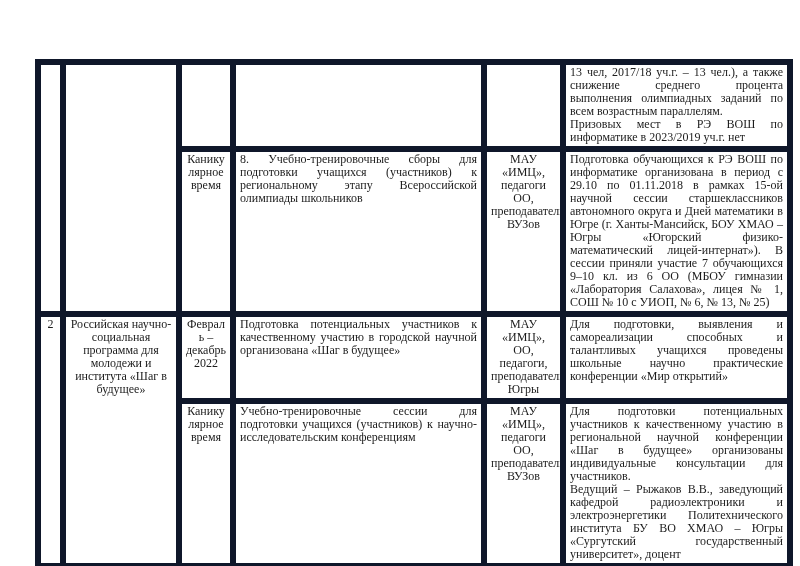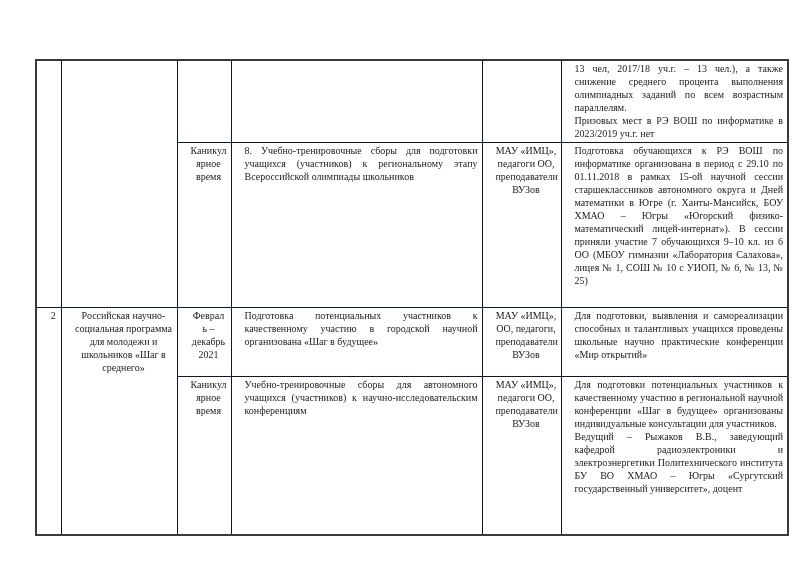--- a/index.html
+++ b/index.html
@@ -19,24 +19,24 @@
   table.doc-table {
     position: absolute;
     left: 35px;
     top: 59px;
     width: 752px;
     border-collapse: collapse;
     table-layout: fixed;
     border: 2px solid #3a3a3a;
   }
   table.doc-table td {
-    border: 1px solid #0f172a;
+    border: 6px solid #0f172a;
     vertical-align: top;
-    padding: 1px 4px 2px 13px;
-    font-size: 10px;
+    padding: 1px 4px 2px 4px;
+    font-size: 12px;
     line-height: 13px;
     overflow: hidden;
   }
   .c-center { text-align: center; font-family: Liberation Serif, serif; }
   .c-just   { text-align: justify; }
   .cell-period { overflow-wrap: anywhere; }
   .para { margin: 0; }
 </style>
 </head>
 <body>
@@ -67,30 +67,30 @@
 
     <tr style="height:165px">
       <td class="c-center cell-period">Каникулярное время</td>
       <td class="c-just">8. Учебно-тренировочные сборы для подготовки учащихся (участников) к региональному этапу Всероссийской олимпиады школьников</td>
       <td class="c-center">МАУ «ИМЦ», педагоги ОО, преподаватели ВУЗов</td>
       <td class="c-just">Подготовка обучающихся к РЭ ВОШ по информатике организована в период с 29.10 по 01.11.2018 в рамках 15-ой научной сессии старшеклассников автономного округа и Дней математики в Югре (г. Ханты-Мансийск, БОУ ХМАО – Югры «Югорский физико-математический лицей-интернат»). В сессии приняли участие 7 обучающихся 9–10 кл. из 6 ОО (МБОУ гимназии «Лаборатория Салахова», лицея № 1, СОШ № 10 с УИОП, № 6, № 13, № 25)</td>
     </tr>
 
     <tr style="height:69px">
       <td rowspan="2" class="c-center">2</td>
-      <td rowspan="2" class="c-center">Российская научно-социальная программа для молодежи и школьников «Шаг в среднего»</td>
-      <td class="c-center cell-period">Февраль – декабрь 2021</td>
+      <td rowspan="2" class="c-center">Российская научно-социальная программа для молодежи и института «Шаг в будущее»</td>
+      <td class="c-center cell-period">Февраль – декабрь 2022</td>
       <td class="c-just">Подготовка потенциальных участников к качественному участию в городской научной организована «Шаг в будущее»</td>
-      <td class="c-center">МАУ «ИМЦ», ОО, педагоги, преподаватели ВУЗов</td>
+      <td class="c-center">МАУ «ИМЦ», ОО, педагоги, преподаватели Югры</td>
       <td class="c-just">Для подготовки, выявления и самореализации способных и талантливых учащихся проведены школьные научно практические конференции «Мир открытий»</td>
     </tr>
 
     <tr style="height:158px">
       <td class="c-center cell-period">Каникулярное время</td>
-      <td class="c-just">Учебно-тренировочные сборы для автономного учащихся (участников) к научно-исследовательским конференциям</td>
+      <td class="c-just">Учебно-тренировочные сессии для подготовки учащихся (участников) к научно-исследовательским конференциям</td>
       <td class="c-center">МАУ «ИМЦ», педагоги ОО, преподаватели ВУЗов</td>
       <td class="c-just">
         <p class="para">Для подготовки потенциальных участников к качественному участию в региональной научной конференции «Шаг в будущее» организованы индивидуальные консультации для участников.</p>
         <p class="para">Ведущий – Рыжаков В.В., заведующий кафедрой радиоэлектроники и электроэнергетики Политехнического института БУ ВО ХМАО – Югры «Сургутский государственный университет», доцент</p>
       </td>
     </tr>
   </tbody>
     </table>
 </div>
 

